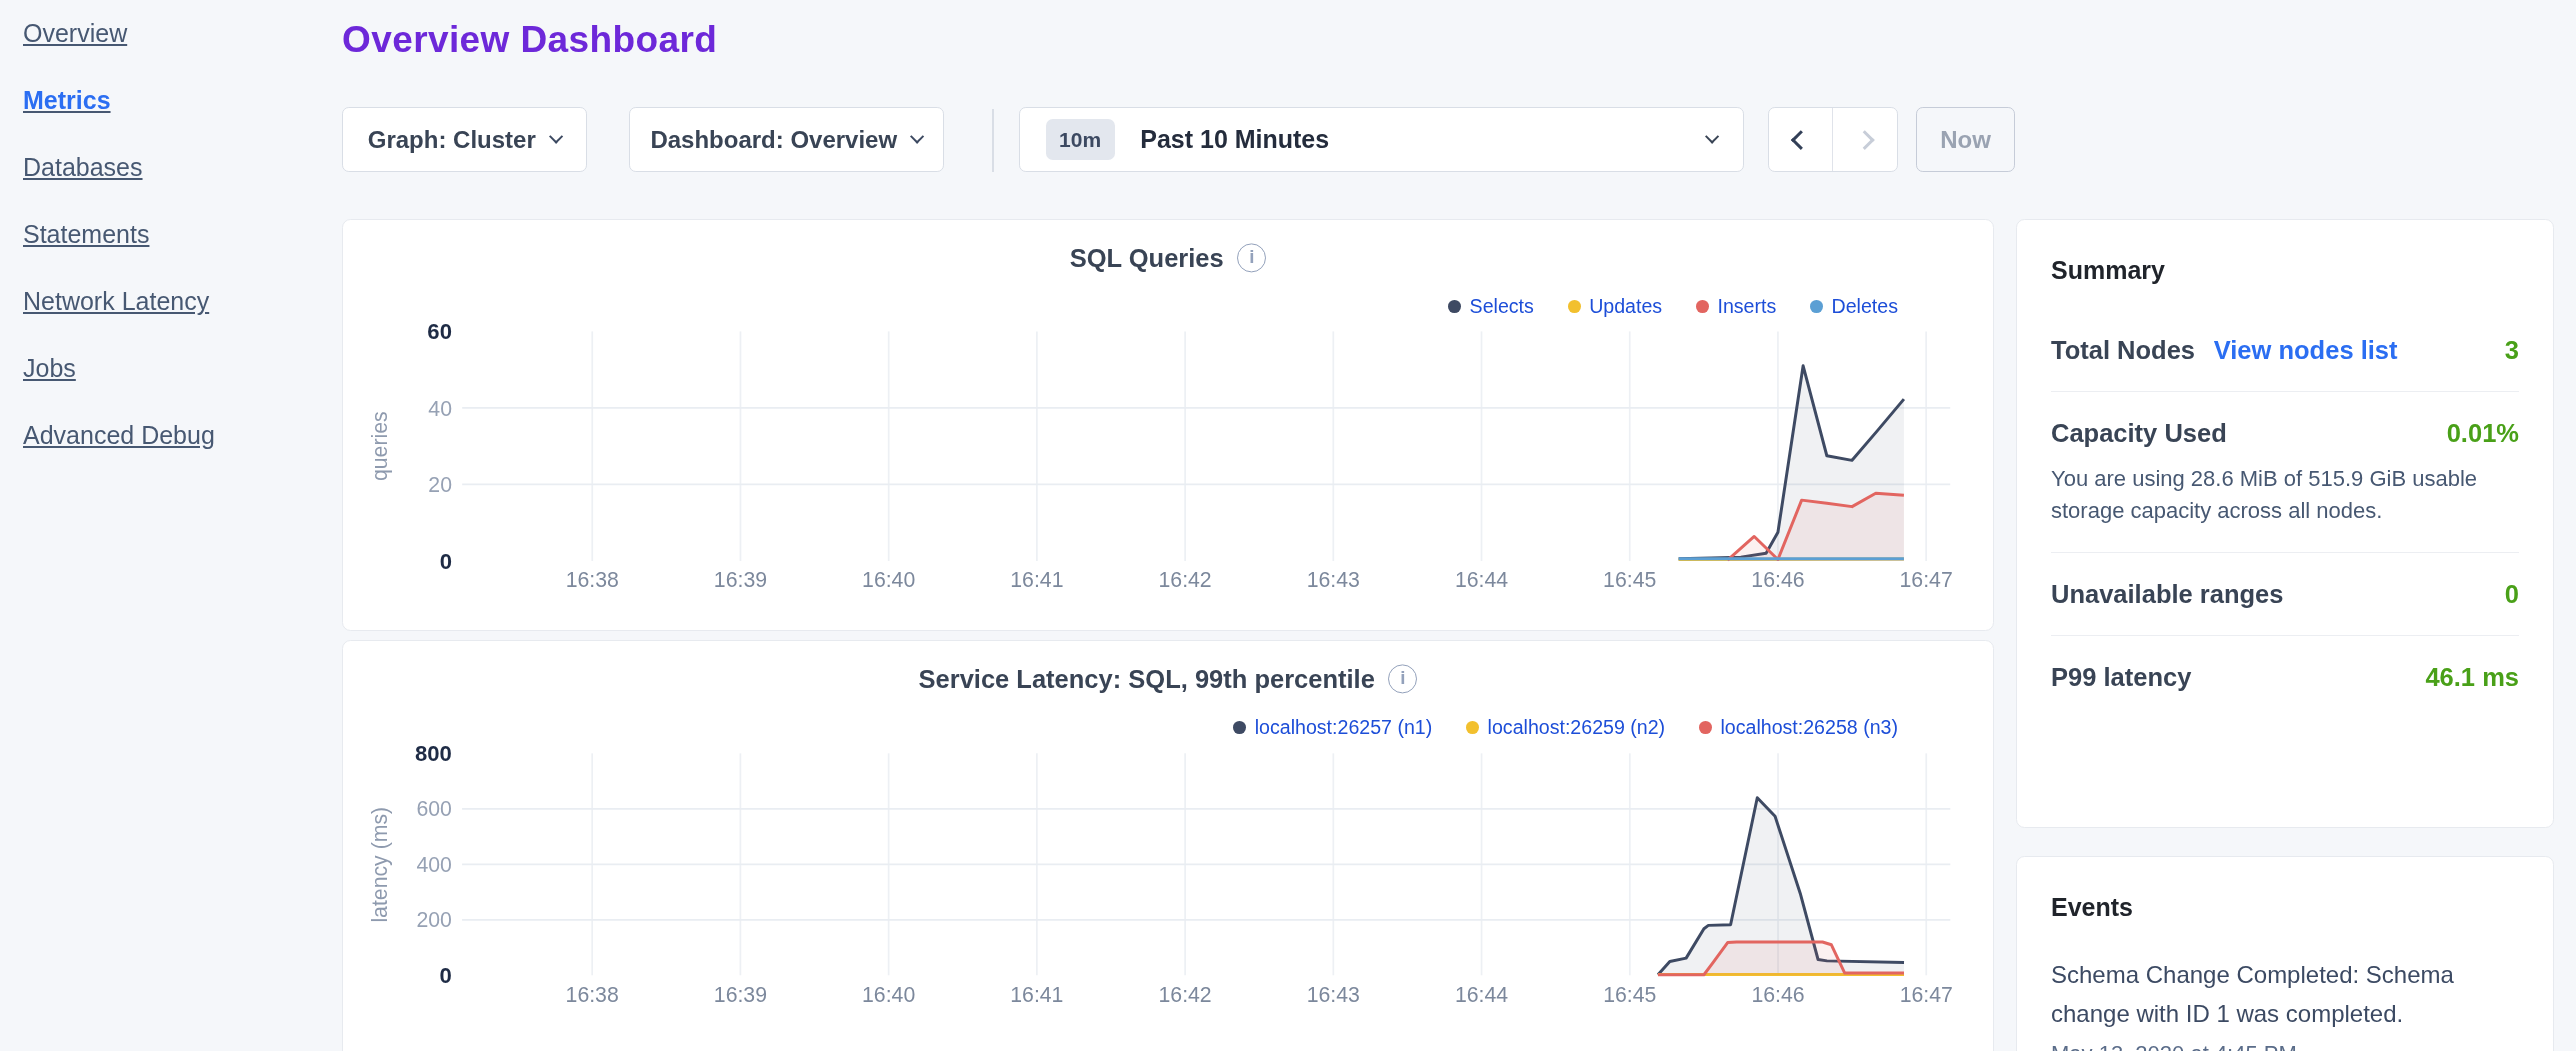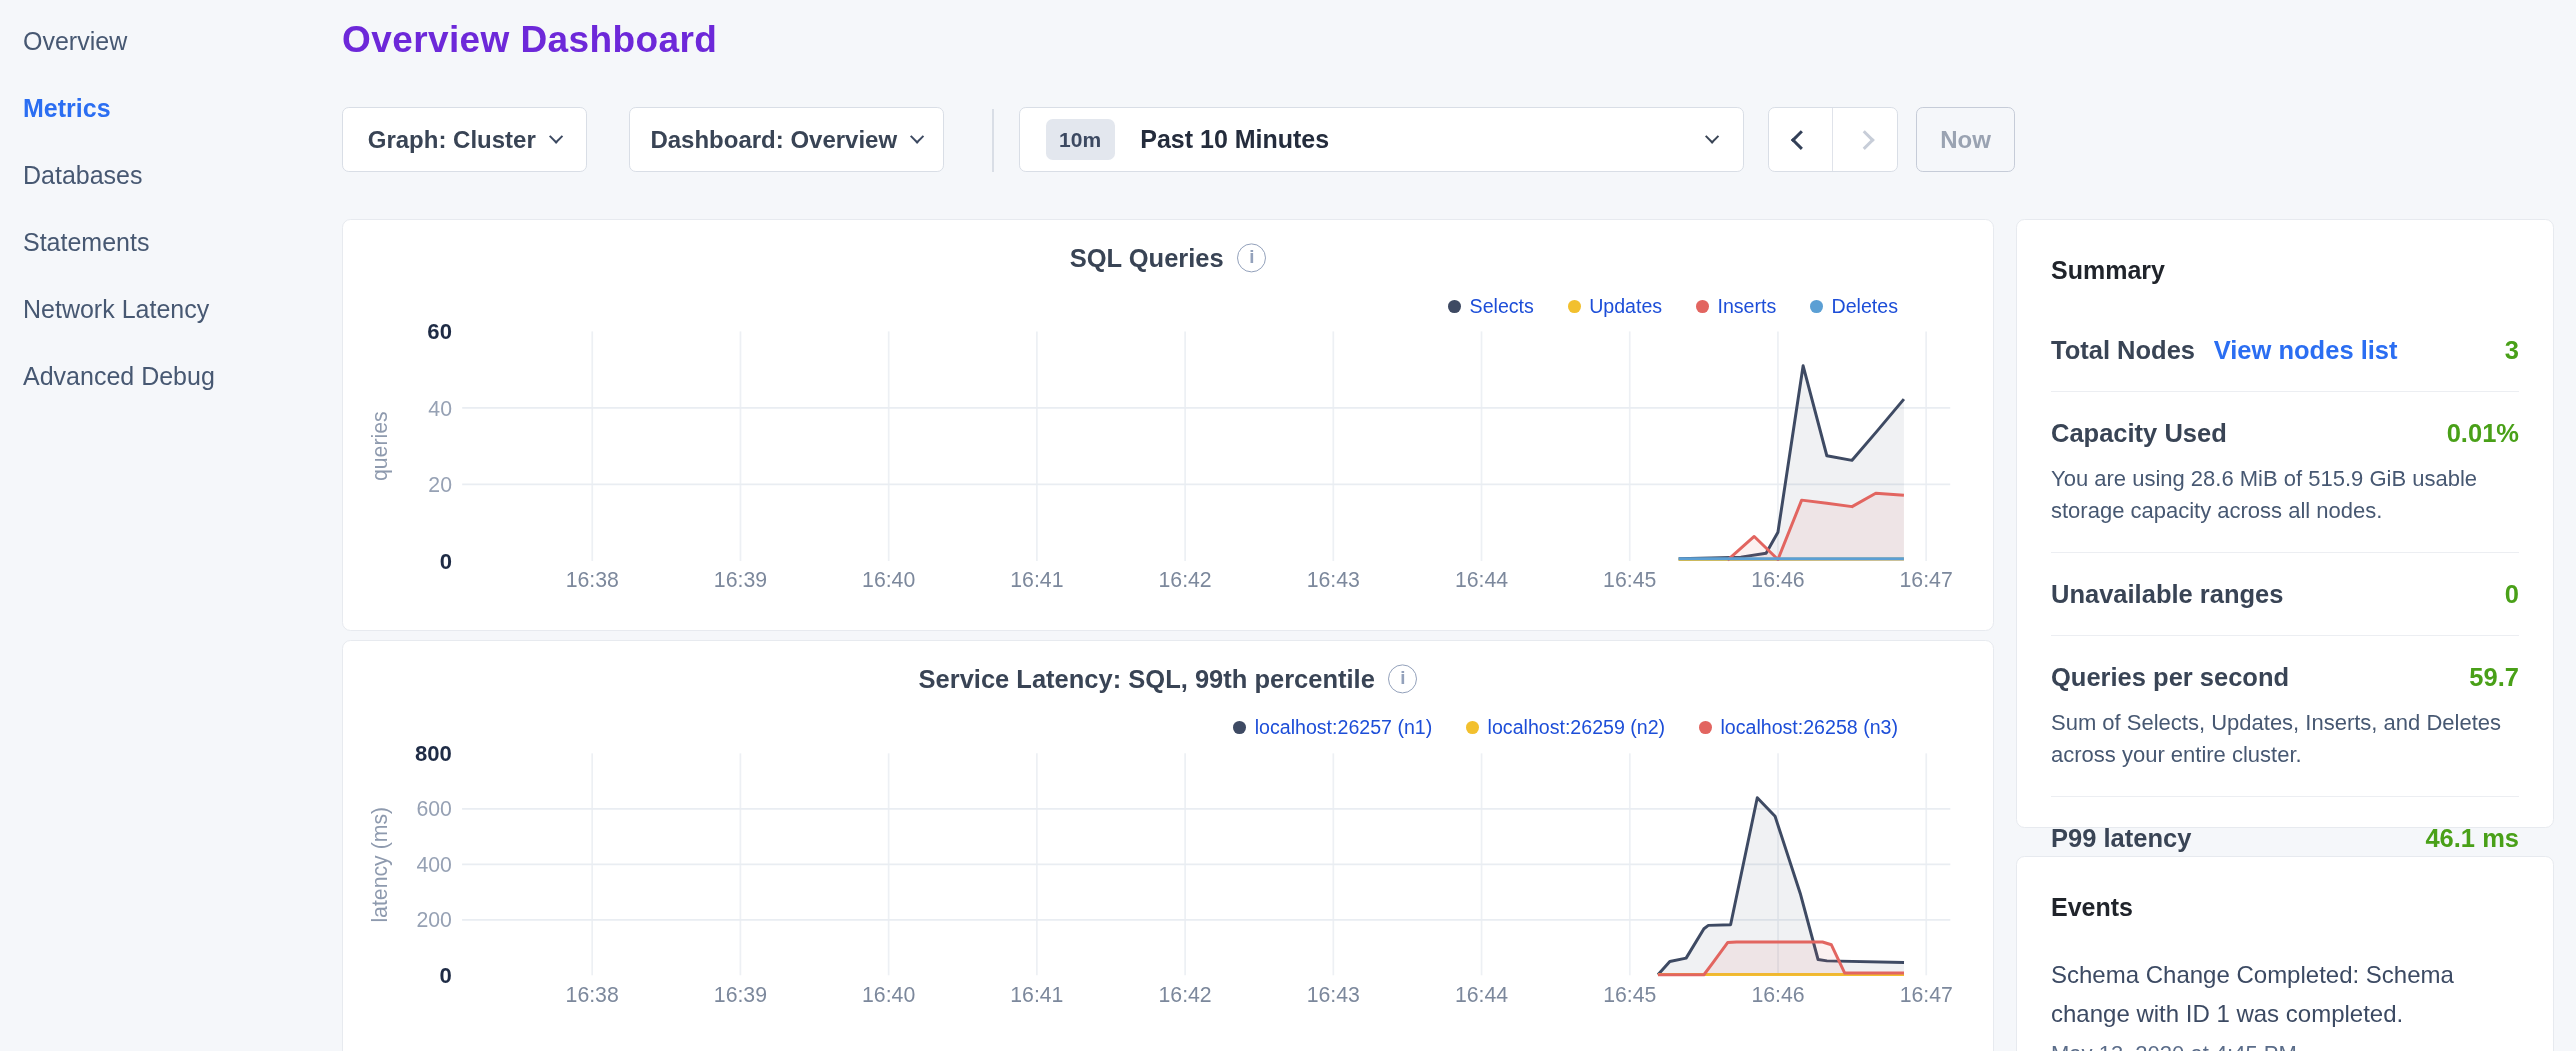--- a/index.html
+++ b/index.html
@@ -4,21 +4,21 @@
 <style>
   * { margin:0; padding:0; box-sizing:border-box; }
   html,body { width:2576px; height:1051px; overflow:hidden; }
   body {
     background:#f5f7fa;
     font-family:"Liberation Sans", sans-serif;
     color:#475872;
     position:relative;
   }
   
-  .sidebar { position:absolute; left:0; top:0; width:342px; height:1051px; padding-top:8px; }
+  .sidebar { position:absolute; left:0; top:0; width:342px; height:1051px; padding-top:0;text-decoration:underline; }
   .nav-item {
     height:67px; display:flex; align-items:center; padding-left:23px;
     font-size:25px; font-weight:500; color:#475872; cursor:pointer;
   }
   .nav-item.active { color:#2b6ef2; font-weight:700; }
   
   .page-title {
     position:absolute; left:342px; top:18.7px;
     font-size:37px; font-weight:700; color:#6d28d9; letter-spacing:0.4px;
   }
@@ -78,20 +78,21 @@
 </style>
 </head>
 <body>
 
 <nav class="sidebar">
   <div class="nav-item">Overview</div>
   <div class="nav-item active">Metrics</div>
   <div class="nav-item">Databases</div>
   <div class="nav-item">Statements</div>
   <div class="nav-item">Network Latency</div>
+  <div class="nav-item">Jobs</div>
   <div class="nav-item">Advanced Debug</div>
 </nav>
 
 <h1 class="page-title">Overview Dashboard</h1>
 
 <div class="ctl dd-graph">
   <span>Graph: Cluster</span>
   <span class="chev"></span>
 </div>
 <div class="ctl dd-dashboard">
@@ -250,27 +251,20 @@
     <div class="sdesc">You are using 28.6 MiB of 515.9 GiB usable storage capacity across all nodes.</div>
   </div>
 
   <div class="srow">
     <div class="srow-head">
       <span class="slabel">Unavailable ranges</span>
       <span class="svalue">0</span>
     </div>
   </div>
 
-  <div class="srow">
-    <div class="srow-head">
-      <span class="slabel">Queries per second</span>
-      <span class="svalue">59.7</span>
-    </div>
-    <div class="sdesc">Sum of Selects, Updates, Inserts, and Deletes across your entire cluster.</div>
-  </div>
 
   <div class="srow last">
     <div class="srow-head">
       <span class="slabel">P99 latency</span>
       <span class="svalue">46.1 ms</span>
     </div>
   </div>
 </aside>
 
 <aside class="card card-events">

